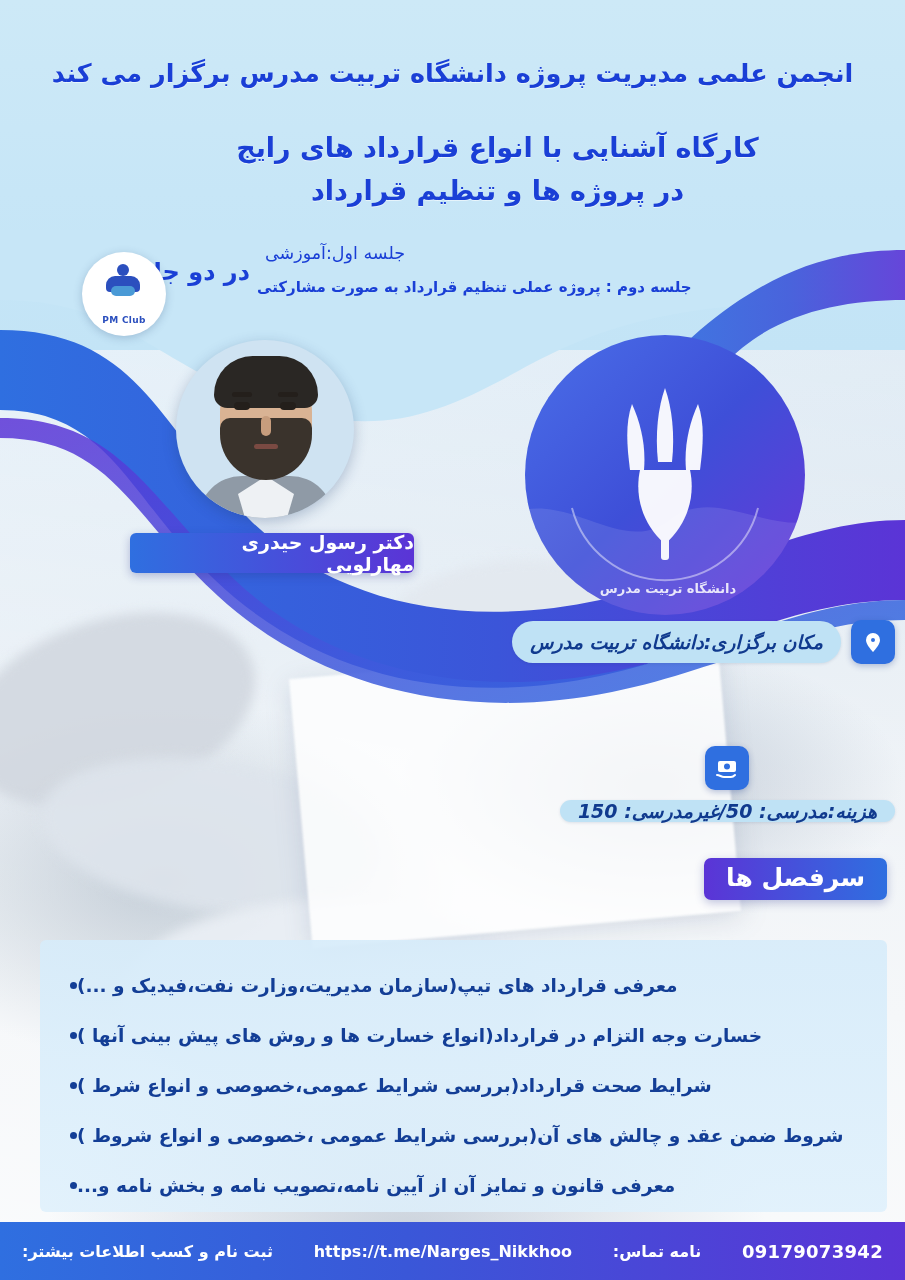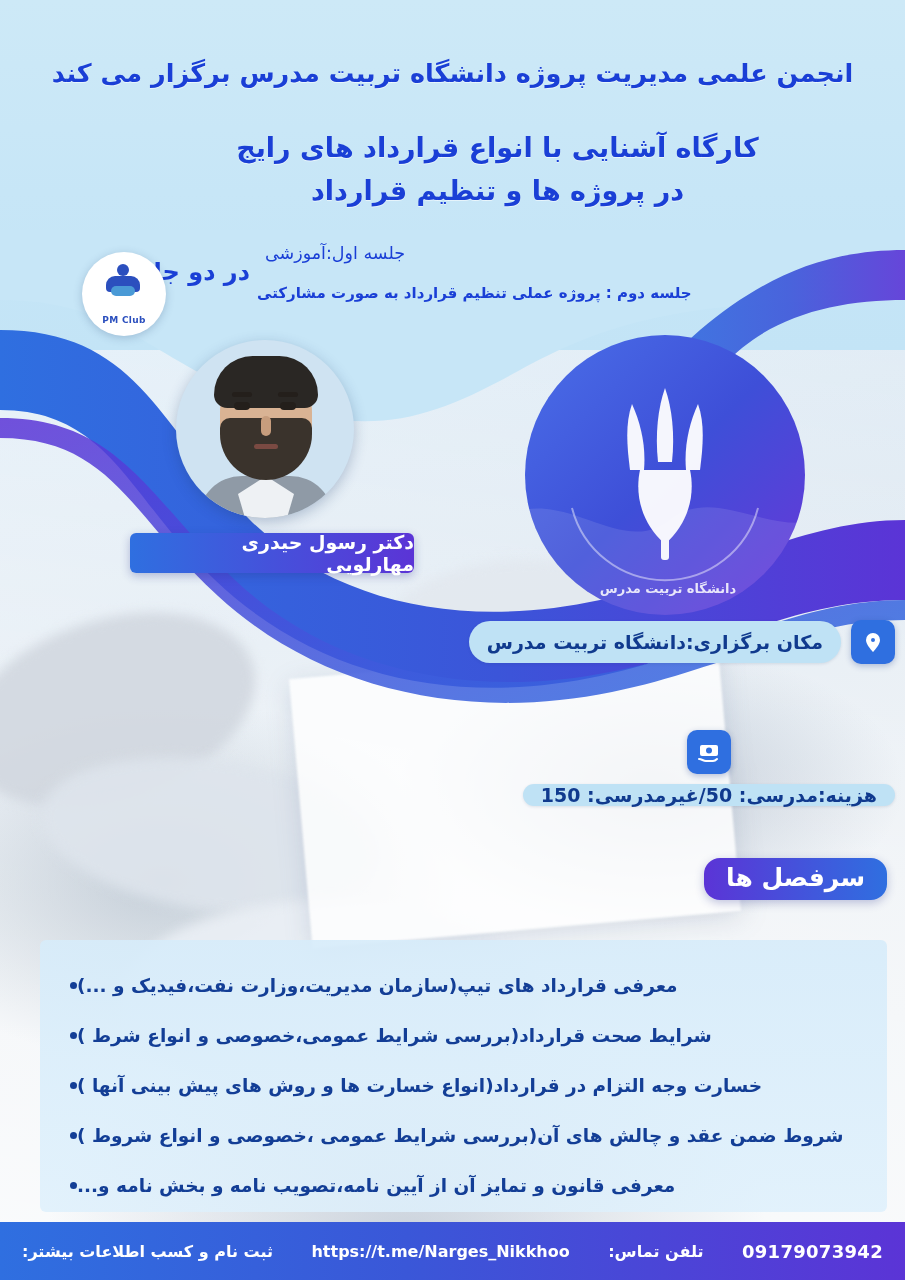--- a/index.html
+++ b/index.html
@@ -71,21 +71,21 @@
   }
   .ses-label {
     position: absolute; top: 258px; right: 655px;
     font-size: 24px; font-weight: bold; color: #1a3fd6;
   }
   .ses-one {
     position: absolute; top: 243px; right: 200px; width: 440px;
     text-align: left; font-size: 17.5px; font-weight: normal; color: #1a3fd6;
   }
   .ses-two {
-    position: absolute; top: 284px; right: 178px; width: 470px;
+    position: absolute; top: 278px; right: 178px; width: 470px;
     text-align: left; font-size: 15px; font-weight: bold; color: #1a3fd6;
   }
 
   
   .pmclub {
     position: absolute; left: 82px; top: 252px; width: 84px; height: 84px;
     border-radius: 50%; background: #ffffff;
     box-shadow: 0 2px 8px rgba(40,70,120,0.25);
     display: flex; flex-direction: column; align-items: center; justify-content: center;
   }
@@ -132,21 +132,21 @@
   .em-text {
     position: absolute; left: 6px; right: 0; bottom: 24px; text-align: center;
     color: rgba(255,255,255,0.85); font-size: 13px; font-weight: bold;
     letter-spacing: 1px;
     margin-top: 12px;
   }
 
   
   .info-row {
     position: absolute; right: 10px; height: 44px;
-    display: flex; align-items: center; justify-content: center; gap: 10px;
+    display: flex; align-items: center; justify-content: space-between; gap: 10px; font-style: italic;
   }
   .info-pill {
     background: #bfe2f5; border-radius: 22px;
     height: 42px; display: flex; align-items: center; padding: 0 18px;
     color: #103a8e; font-size: 19px; font-weight: bold;
     box-shadow: 0 1px 3px rgba(30,60,110,0.12);
   }
   .info-icon {
     width: 44px; height: 44px; border-radius: 10px;
     background: #2f6fe0; color: #fff;
@@ -156,21 +156,21 @@
   }
   .r1 { top: 620px; }
   .r2 { top: 682px; }
   .r3 { top: 746px; flex-direction: column; }
 
   
   .topics-header {
     position: absolute; right: 18px; top: 858px;
     background: linear-gradient(90deg, #5b34d6 0%, #2f6fe0 100%);
     color: #fff; font-size: 25px; font-weight: bold;
-    padding: 5px 22px 8px 22px; border-radius: 16px;
+    padding: 5px 22px 8px 22px; border-radius: 7px;
     box-shadow: 0 3px 10px rgba(40,50,140,0.28);
     text-align: right;
   }
   .topics-panel {
     position: absolute; right: 18px; left: 40px; top: 940px; height: 272px;
     background: linear-gradient(180deg, rgba(215,236,250,0.92), rgba(222,240,252,0.85));
     border-radius: 6px;
     padding: 20px 22px 0 22px;
   }
   .topic {
@@ -320,38 +320,38 @@
   </div>
 
   <div class="topics-header">سرفصل ها</div>
   <div class="topics-panel">
     <div class="topic">
       <span class="dot"></span>
       <span>معرفی قرارداد های تیپ(سازمان مدیریت،وزارت نفت،فیدیک و ...)</span>
     </div>
     <div class="topic">
       <span class="dot"></span>
+      <span>خسارت وجه التزام در قرارداد(انواع خسارت ها و روش های پیش بینی آنها )</span>
+    </div>
+    <div class="topic">
+      <span class="dot"></span>
       <span>شرایط صحت قرارداد(بررسی شرایط عمومی،خصوصی و انواع شرط )</span>
-    </div>
-    <div class="topic">
-      <span class="dot"></span>
-      <span>خسارت وجه التزام در قرارداد(انواع خسارت ها و روش های پیش بینی آنها )</span>
     </div>
     <div class="topic">
       <span class="dot"></span>
       <span>شروط ضمن عقد و چالش های آن(بررسی شرایط عمومی ،خصوصی و انواع شروط )</span>
     </div>
     <div class="topic">
       <span class="dot"></span>
       <span>معرفی قانون و تمایز آن از آیین نامه،تصویب نامه و بخش نامه و...</span>
     </div>
   </div>
 
   <div class="bottom-bar">
     <div class="bb-left">09179073942</div>
     <div class="bb-group">
-      <div class="bb-right">تلفن تماس:</div>
+      <div class="bb-right">نامه تماس:</div>
     </div>
     <div class="bb-mid">https://t.me/Narges_Nikkhoo</div>
     <div class="bb-right">ثبت نام و کسب اطلاعات بیشتر:</div>
   </div>
 
 </div>
 
 </body></html>

